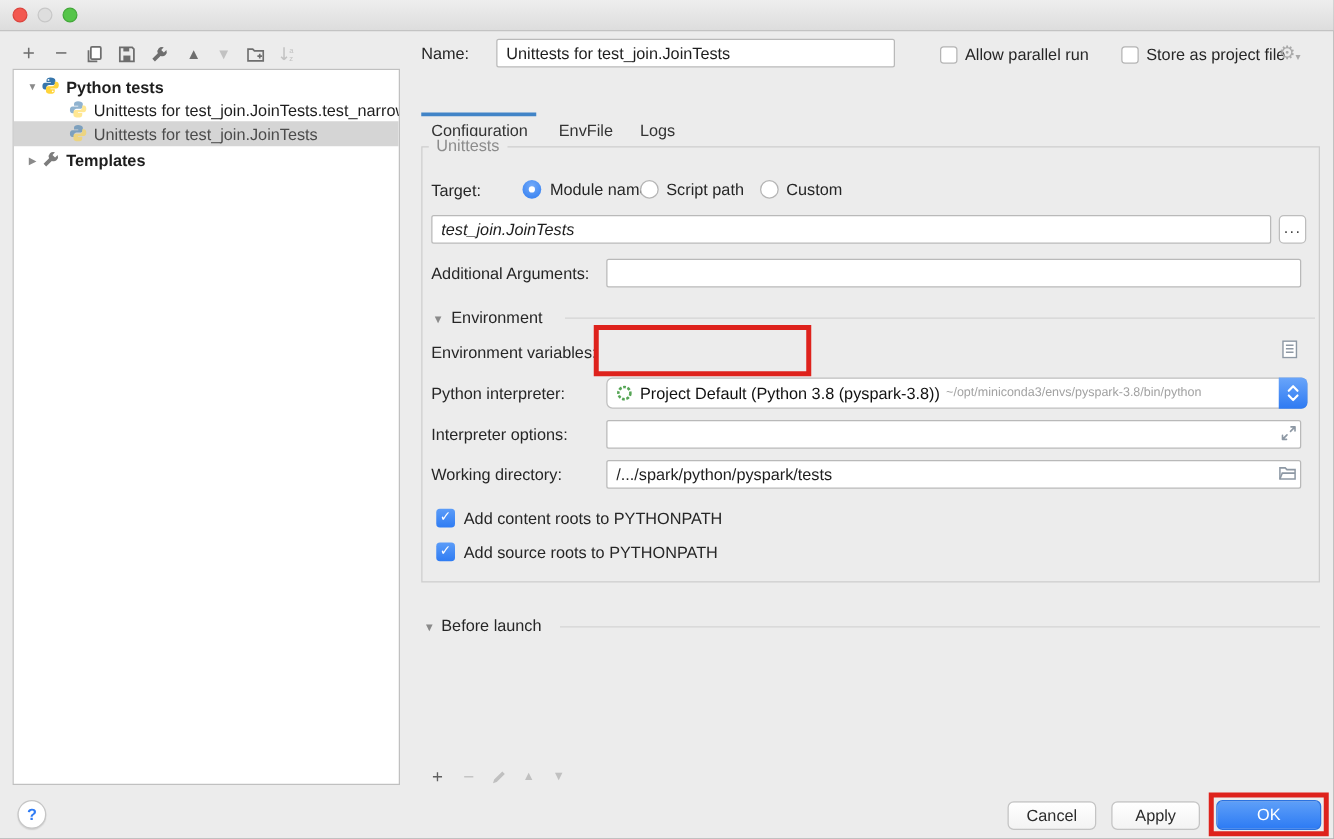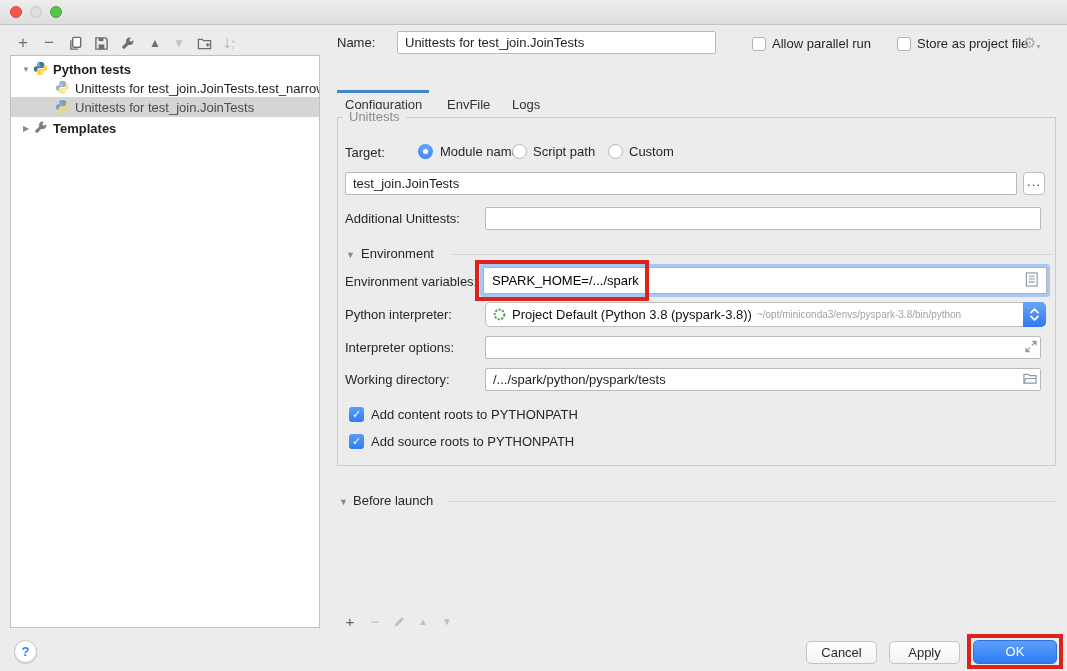--- a/index.html
+++ b/index.html
@@ -198,34 +198,31 @@
   <span class="legend">Unittests</span>
 
   <span class="lbl" style="left:345px;top:145px">Target:</span>
   <div class="radio sel" style="left:418px;top:144px"></div>
   <span class="lbl" style="left:440px;top:144px">Module name</span>
   <div class="radio" style="left:512px;top:144px"></div>
   <span class="lbl" style="left:533px;top:144px">Script path</span>
   <div class="radio" style="left:608px;top:144px"></div>
   <span class="lbl" style="left:629px;top:144px">Custom</span>
 
-  <input class="txt" style="left: 345px; top: 172px; width: 672px; height: 23px;" readonly="" value="test_join.JoinTests">
+  <input class="txt" style="left: 345px; top: 172px; width: 672px; height: 23px; font-style: italic;" readonly="" value="test_join.JoinTests">
   <div class="mini-btn" style="left:1023px;top:172px">...</div>
 
-  <span class="lbl" style="left:345px;top:211px">Additional Unittests:</span>
+  <span class="lbl" style="left:345px;top:211px">Additional Arguments:</span>
   <input class="txt" style="left: 485px; top: 207px; width: 556px; height: 23px;" readonly="" value="">
 
   <span class="scaret" style="left:346px;top:250px">▼</span>
   <span class="lbl" style="left:361px;top:246px">Environment</span>
   <div class="hline" style="left:452px;top:254px;width:600px"></div>
 
   <span class="lbl" style="left:345px;top:274px">Environment variables:</span>
-  <div class="focusring">
-    <input readonly="" value="SPARK_HOME=/.../spark" style="">
-  </div>
   <span class="ficon" style="left:1025px;top:272px">
     <svg viewBox="0 0 14 16">
         <rect x="1" y="1" width="11.5" height="14" fill="#fff" stroke="currentColor" stroke-width="1.2"></rect>
         <path d="M3.5 4.5h6.5M3.5 7.5h6.5M3.5 10.5h6.5" stroke="currentColor" stroke-width="1.2"></path>
       </svg>
   </span>
   <div class="redbox" id="red-env"></div>
 
   <span class="lbl" style="left:345px;top:307px">Python interpreter:</span>
   <div class="combo">

